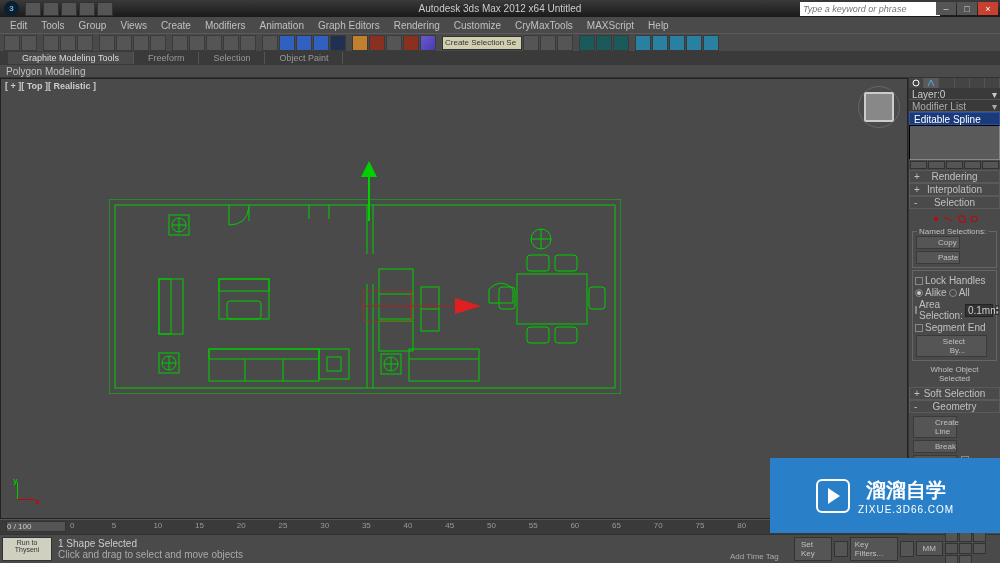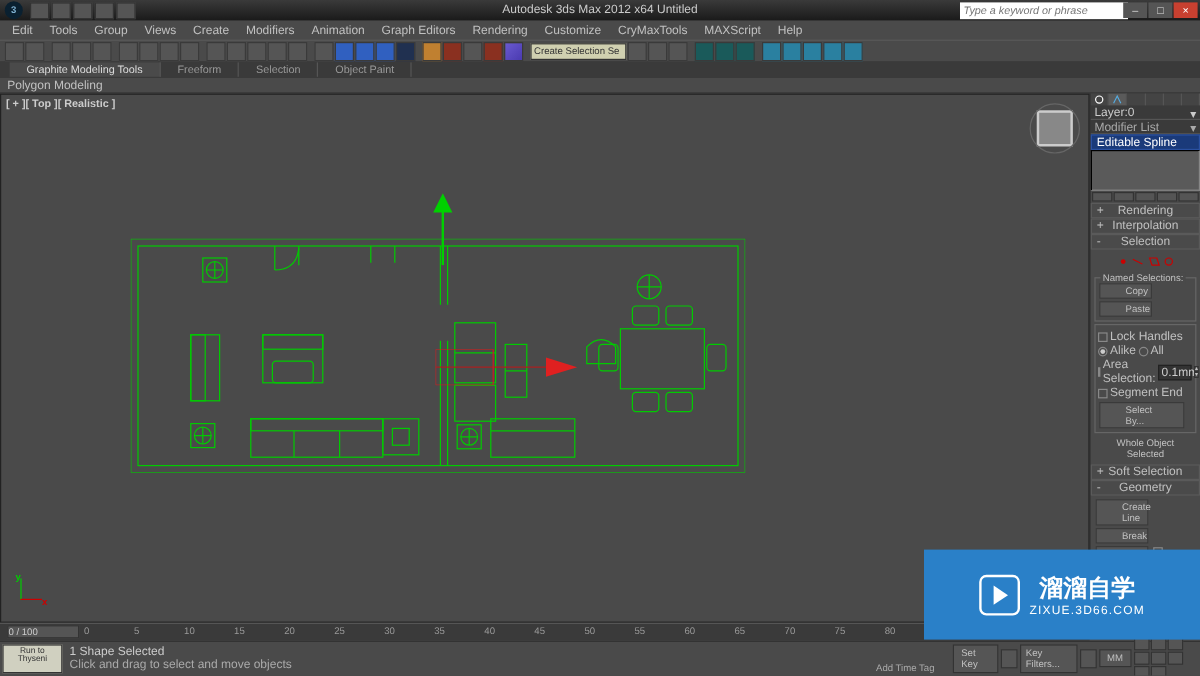--- a/index.html
+++ b/index.html
@@ -404,21 +404,21 @@
           <span class="sp-val">0.1mm</span>
           <span class="sp-arrows">
               <span>▴</span>
               <span>▾</span>
             </span>
         </div>
         <div class="chk-row">
             <span class="chk"></span>
             <span>Segment End</span>
           </div>
-        <span class="btn-sm" style="width:90%;text-align:left">Select By...</span>
+        <span class="btn-sm" style="width:90%;text-align:right">Select By...</span>
       </div>
       <div style="text-align:center;font-size:8px;padding:2px">Whole Object Selected</div>
     </div>
 
     <div class="rollout-header">
         <span class="plus">+</span>
         <span>Soft Selection</span>
       </div>
     <div class="rollout-header">
         <span class="plus">-</span>

